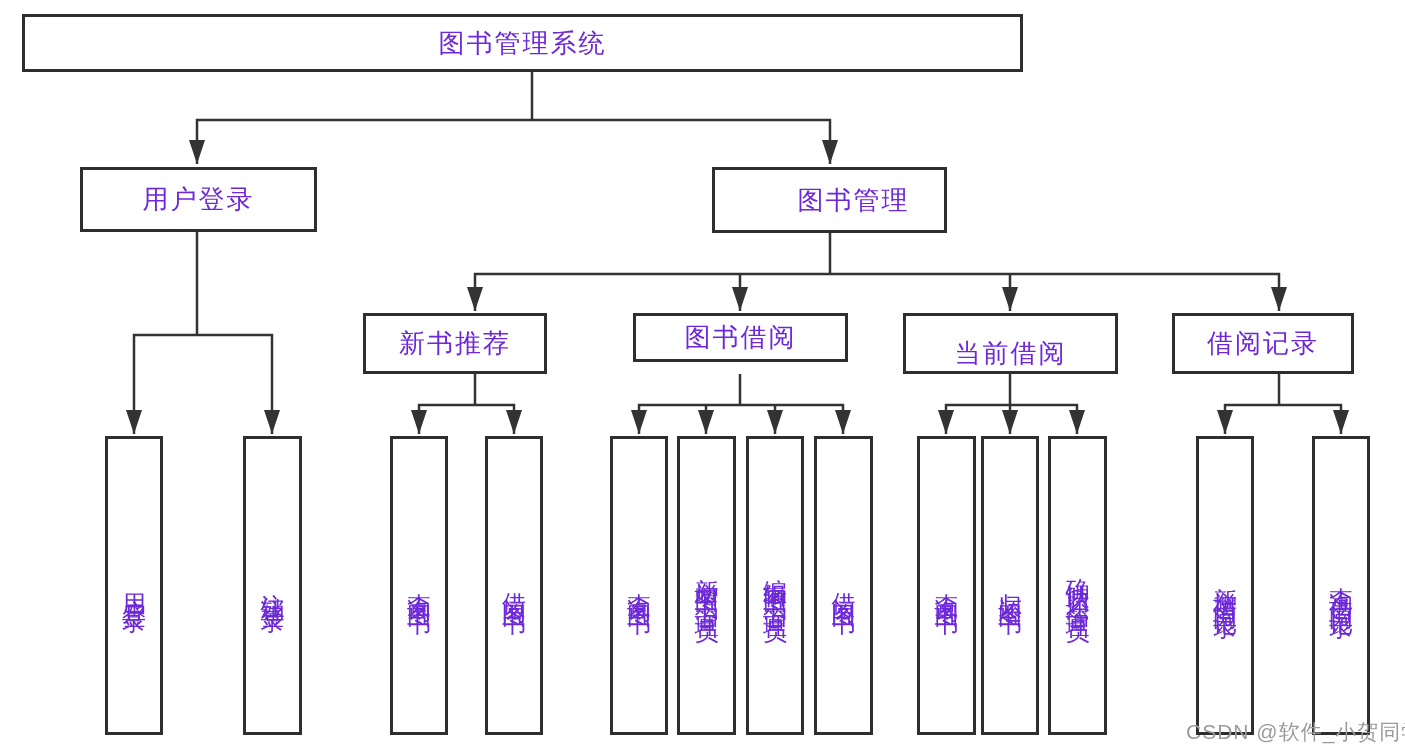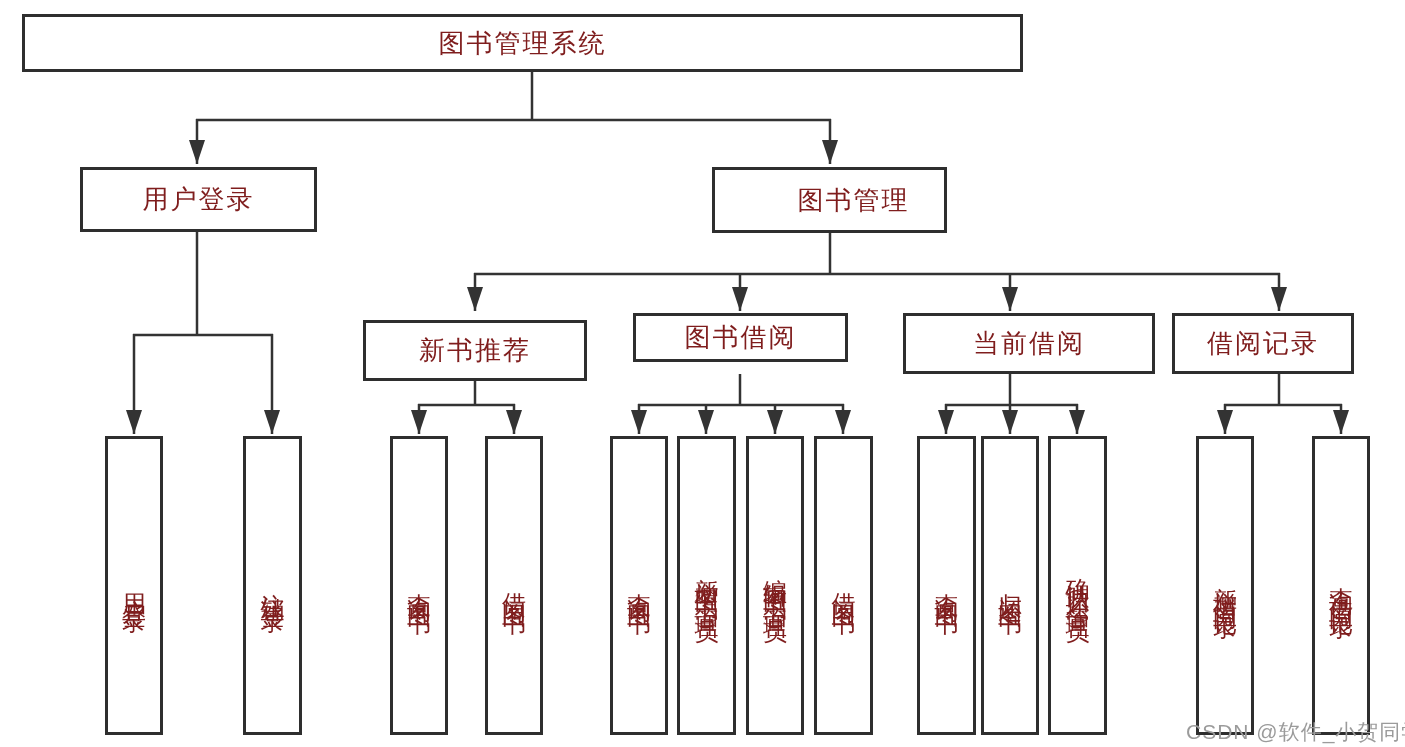--- a/index.html
+++ b/index.html
@@ -22,21 +22,21 @@
     position: absolute;
     box-sizing: border-box;
     background: #ffffff;
     border: 3px solid #2e2e2e;
     display: flex;
     align-items: center;
     justify-content: center;
     z-index: 2;
   }
   .node .label {
-    color: #7f1d1d;
+    color: #6d28d9;
     font-size: 26px;
     letter-spacing: 2px;
     white-space: nowrap;
   }
   .v-node .label {
     writing-mode: vertical-rl;
     text-orientation: mixed;
     font-size: 24px;
     letter-spacing: 6px;
     line-height: 1;
@@ -124,27 +124,27 @@
     <span class="label">图书管理系统</span>
   </div>
 
   <div class="node h-node" style="left:80px; top:167px; width:237px; height:65px;">
     <span class="label">用户登录</span>
   </div>
   <div class="node h-node" style="left:712px; top:167px; width:235px; height:66px;padding-left:48px;">
     <span class="label">图书管理</span>
   </div>
 
-  <div class="node h-node" style="left:363px; top:320px; width:224px; height:61px;">
+  <div class="node h-node" style="left:363px; top:313px; width:184px; height:61px;">
     <span class="label">新书推荐</span>
   </div>
   <div class="node h-node" style="left:633px; top:313px; width:215px; height:49px;">
     <span class="label">图书借阅</span>
   </div>
-  <div class="node h-node" style="left:903px; top:313px; width:252px; height:61px;">
+  <div class="node h-node" style="left:903px; top:313px; width:215px; height:61px;align-items:flex-end;">
     <span class="label">当前借阅</span>
   </div>
   <div class="node h-node" style="left:1172px; top:313px; width:182px; height:61px;">
     <span class="label">借阅记录</span>
   </div>
 
   <div class="node v-node" style="left:105px; top:436px; width:58px; height:299px;">
     <span class="label">用户登录</span>
   </div>
   <div class="node v-node" style="left:243px; top:436px; width:59px; height:299px;">

